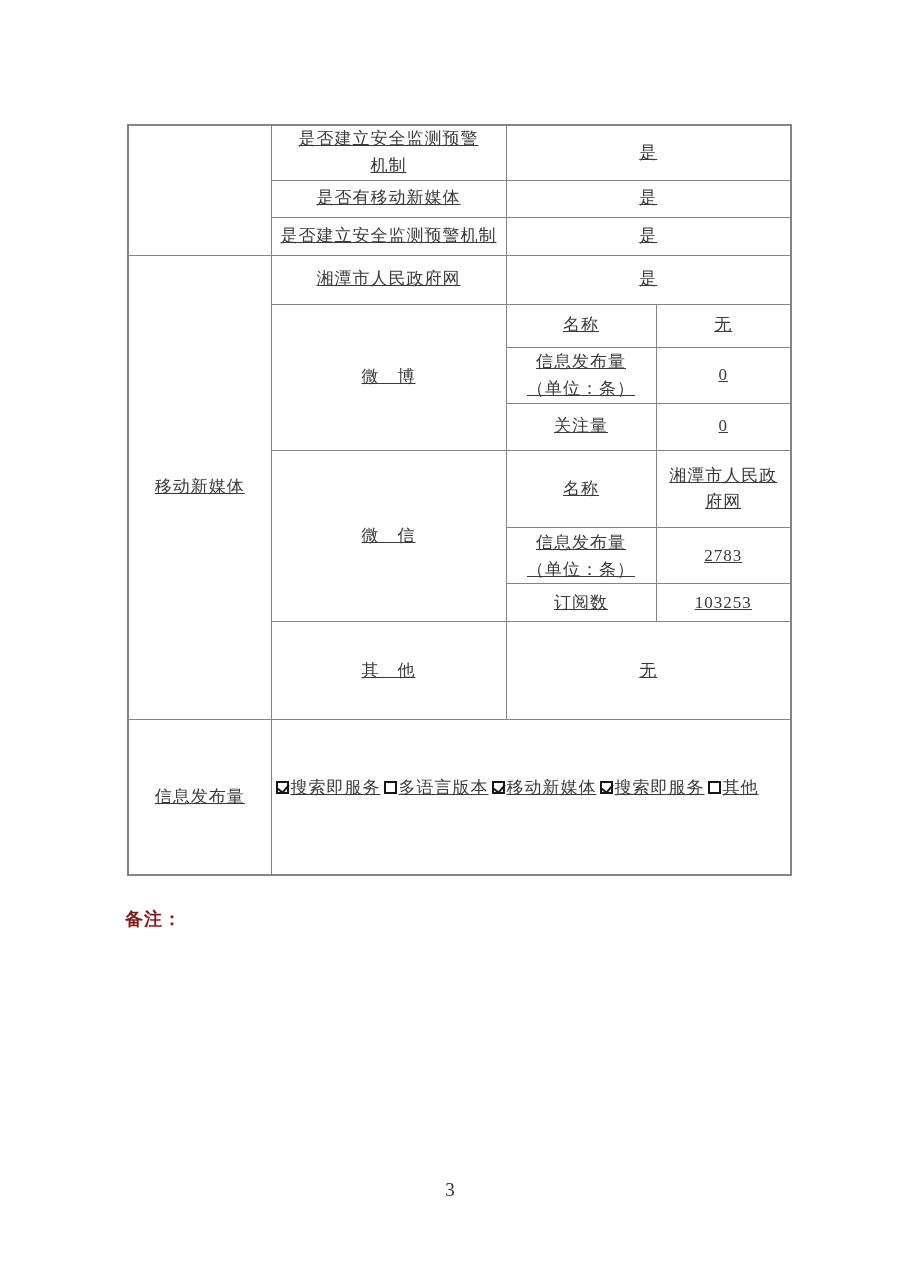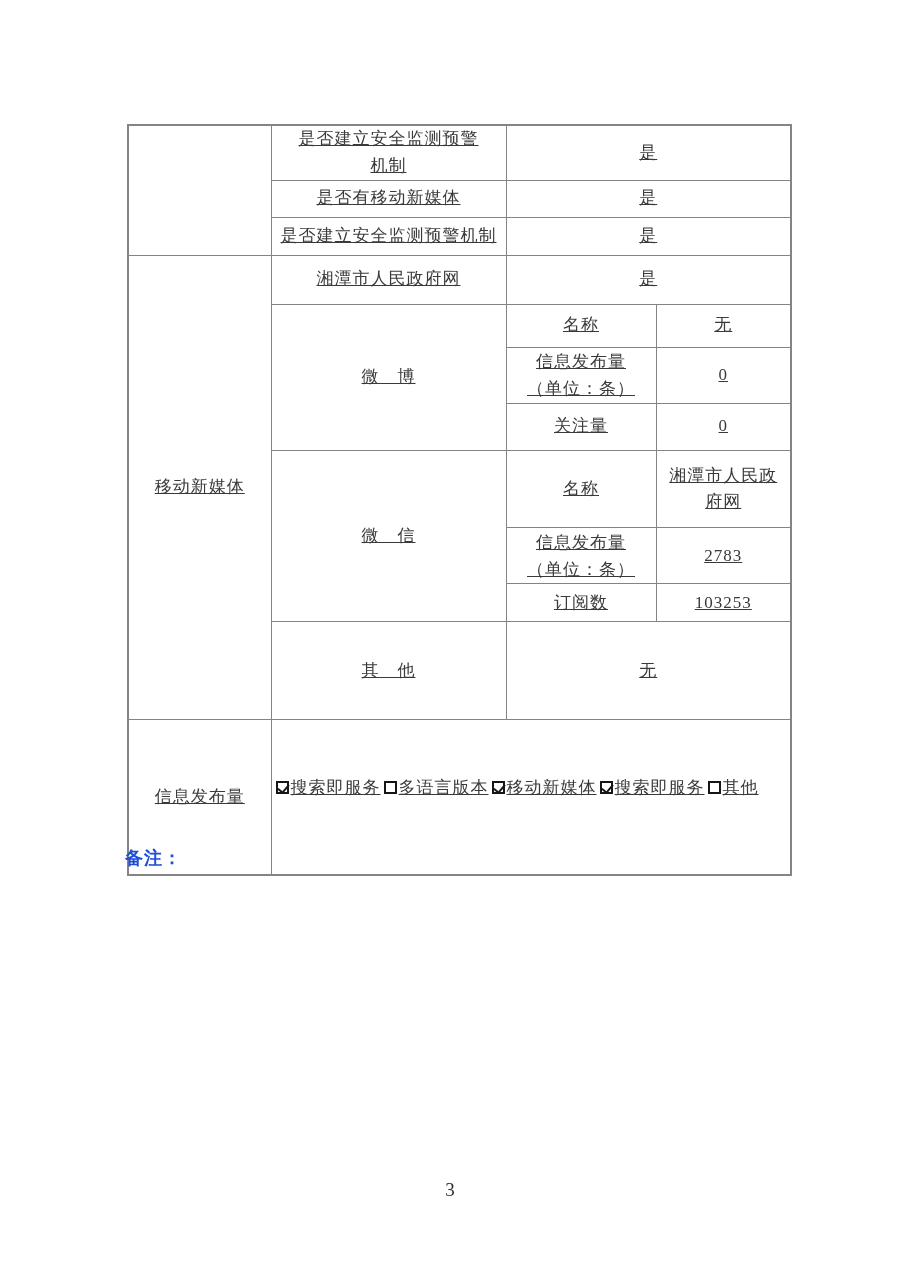--- a/index.html
+++ b/index.html
@@ -49,22 +49,22 @@
   .cbx-row .cbx:first-child { margin-left:0; }
   .cbx.checked::after {
     content:"";
     position:absolute; left:2px; top:-1px;
     width:5px; height:9px;
     border-right:2px solid #161616;
     border-bottom:2px solid #161616;
     transform:rotate(40deg);
   }
   .remarks {
-    position:absolute; left:125px; top:846px;
-    font-size:18px; font-weight:bold; letter-spacing:1px; color:#1d4ed8;
+    position:absolute; left:125px; top:907px;
+    font-size:18px; font-weight:bold; letter-spacing:1px; color:#7f1d1d;
   }
   .page-number {
     position:absolute; left:0; top:1179px; width:100%;
     text-align:center; font-size:19px; color:#2e2e2e;
   }
 </style>
 </head>
 <body>
 
 <div class="page">

